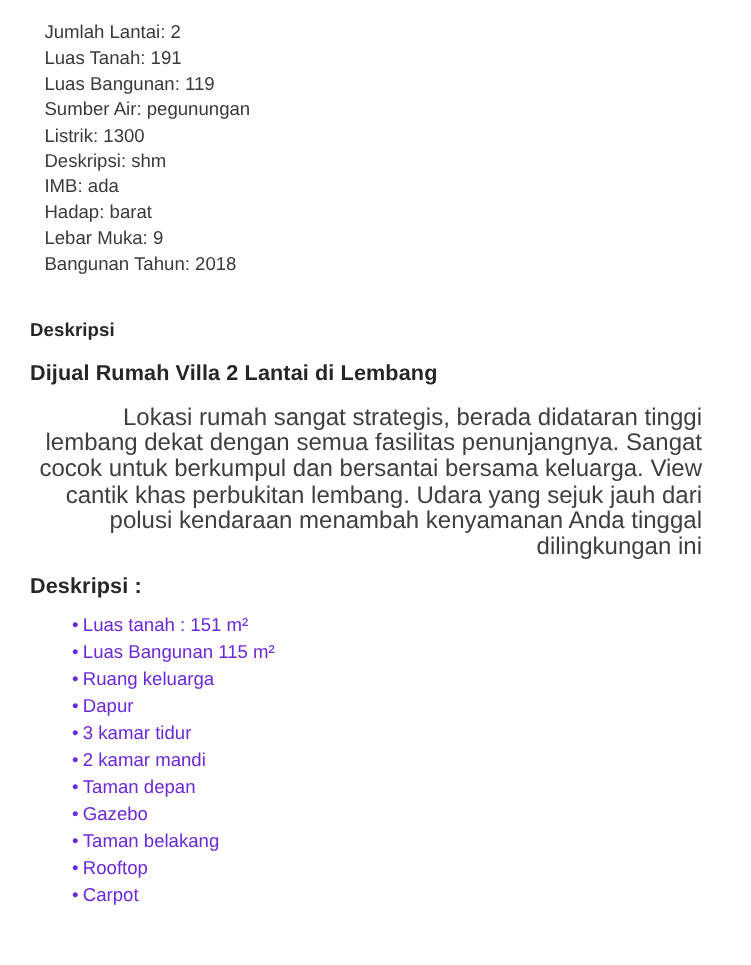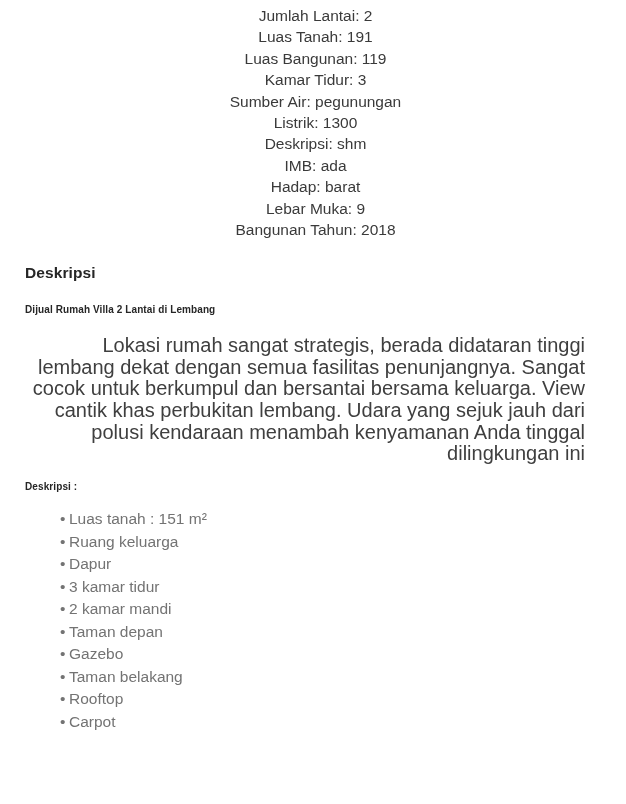--- a/index.html
+++ b/index.html
@@ -38,41 +38,40 @@
     font-weight: bold;
     color: #262626;
     line-height: 21.4px;
     margin: 0;
     letter-spacing: 0.1px;
   }
 
   
   .spec-list {
     list-style: none;
-    margin: 0;
+    margin: 12px;
     padding: 0;
-    text-align: center;
   }
   .spec-line {
     font-size: 15.5px;
     font-weight: normal;
     color: #3a3a3a;
     line-height: 21.4px;
     margin: 0;
     white-space: nowrap;
   }
 
   
   .gap-lg { height: 22px; }
   .gap-md { height: 15px; }
   .gap-sm { height: 11px; }
 
   
   .desc-title {
-    font-size: 10px;
+    font-size: 18px;
     font-weight: bold;
     color: #262626;
     line-height: 21.4px;
     margin: 0;
     letter-spacing: 0.1px;
   }
 
   
   .desc-paragraph {
     font-size: 20px;
@@ -87,42 +86,41 @@
   
   .bullet-list {
     list-style: none;
     margin: 0;
     padding: 0;
     padding-left: 35px;
   }
   .bullet-item {
     font-size: 15.5px;
     font-weight: normal;
-    color: #737373;
+    color: #6d28d9;
     line-height: 22.5px;
     margin: 0;
     white-space: nowrap;
   }
   .bullet-dot {
     display: inline-block;
     width: 9px;
   }
 </style>
 </head>
 <body>
 
 <div class="page">
   <div class="content">
 
 
     <ul class="spec-list">
       <li class="spec-line">Jumlah Lantai: 2</li>
       <li class="spec-line">Luas Tanah: 191</li>
       <li class="spec-line">Luas Bangunan: 119</li>
-      <li class="spec-line">Kamar Tidur: 3</li>
       <li class="spec-line">Sumber Air: pegunungan</li>
       <li class="spec-line">Listrik: 1300</li>
       <li class="spec-line">Deskripsi: shm</li>
       <li class="spec-line">IMB: ada</li>
       <li class="spec-line">Hadap: barat</li>
       <li class="spec-line">Lebar Muka: 9</li>
       <li class="spec-line">Bangunan Tahun: 2018</li>
     </ul>
 
     <div class="gap-lg"></div>
@@ -138,20 +136,21 @@
     <p class="desc-paragraph">Lokasi rumah sangat strategis, berada didataran tinggi lembang dekat dengan semua fasilitas penunjangnya. Sangat cocok untuk berkumpul dan bersantai bersama keluarga. View cantik khas perbukitan lembang. Udara yang sejuk jauh dari polusi kendaraan menambah kenyamanan Anda tinggal dilingkungan ini</p>
 
     <div class="gap-sm"></div>
 
     <p class="desc-title">Deskripsi :</p>
 
     <div class="gap-sm"></div>
 
     <ul class="bullet-list">
       <li class="bullet-item"><span class="bullet-dot">•</span><span>Luas tanah : 151 m²</span></li>
+      <li class="bullet-item"><span class="bullet-dot">•</span><span>Luas Bangunan 115 m²</span></li>
       <li class="bullet-item"><span class="bullet-dot">•</span><span>Ruang keluarga</span></li>
       <li class="bullet-item"><span class="bullet-dot">•</span><span>Dapur</span></li>
       <li class="bullet-item"><span class="bullet-dot">•</span><span>3 kamar tidur</span></li>
       <li class="bullet-item"><span class="bullet-dot">•</span><span>2 kamar mandi</span></li>
       <li class="bullet-item"><span class="bullet-dot">•</span><span>Taman depan</span></li>
       <li class="bullet-item"><span class="bullet-dot">•</span><span>Gazebo</span></li>
       <li class="bullet-item"><span class="bullet-dot">•</span><span>Taman belakang</span></li>
       <li class="bullet-item"><span class="bullet-dot">•</span><span>Rooftop</span></li>
       <li class="bullet-item"><span class="bullet-dot">•</span><span>Carpot</span></li>
     </ul>

